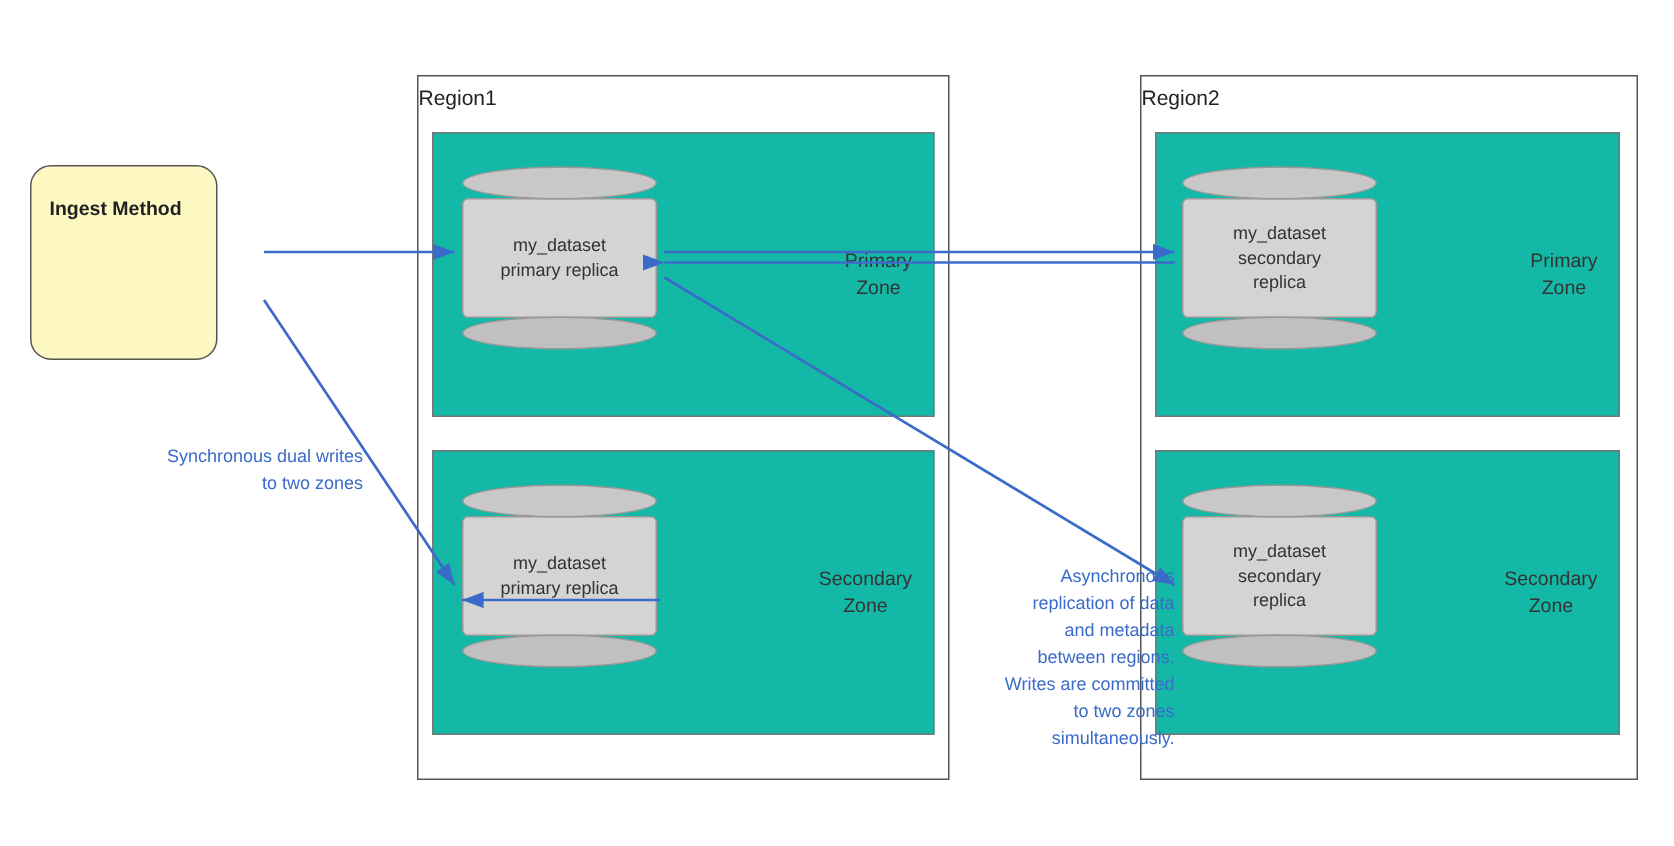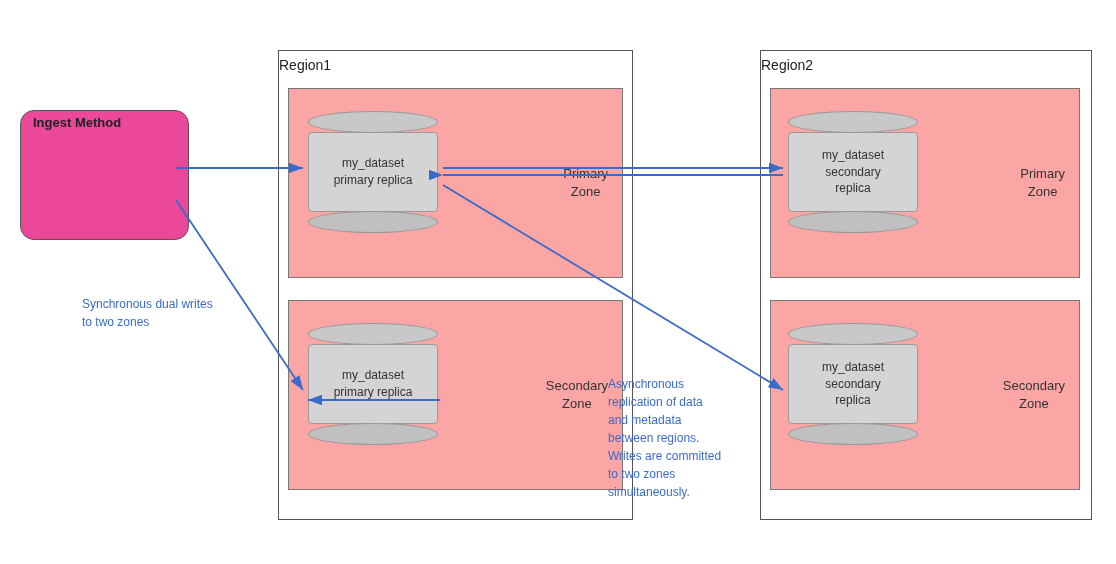--- a/index.html
+++ b/index.html
@@ -16,26 +16,26 @@
       width: 1116px;
       height: 564px;
       position: relative;
     }
 
     
     .ingest-box {
       position: absolute;
       left: 20px;
       top: 110px;
-      width: 169px;
+      width: 125px;
       height: 130px;
       border: 1.5px solid #555;
       border-radius: 14px;
-      padding: 4px 12px;
-      background: #ec4899;
+      padding: 20px 12px;
+      background: #fef9c3;
     }
     .ingest-title {
       font-size: 13px;
       font-weight: 600;
       margin-bottom: 6px;
       color: #222;
     }
     .ingest-list {
       list-style: disc;
       padding-left: 18px;
@@ -69,21 +69,21 @@
       left: 760px;
       top: 50px;
       width: 332px;
       height: 470px;
     }
 
     
     .zone-box {
       position: absolute;
       border: 1.5px solid #777;
-      background: #fca5a5;
+      background: #14b8a6;
       text-decoration: underline;
     }
     .zone-label {
       position: absolute;
       right: 14px;
       top: 50%;
       transform: translateY(-50%);
       font-size: 13px;
       color: #333;
       text-align: center;
@@ -191,21 +191,21 @@
       width: 1116px;
       height: 564px;
       pointer-events: none;
     }
 
     
     .annotation {
       position: absolute;
       font-size: 12px;
       color: #3b6bc8;
-      text-align: left;
+      text-align: right;
       line-height: 1.5;
     }
     .annotation-sync {
       left: 82px;
       top: 295px;
       width: 160px;
     }
     .annotation-async {
       left: 608px;
       top: 375px;

